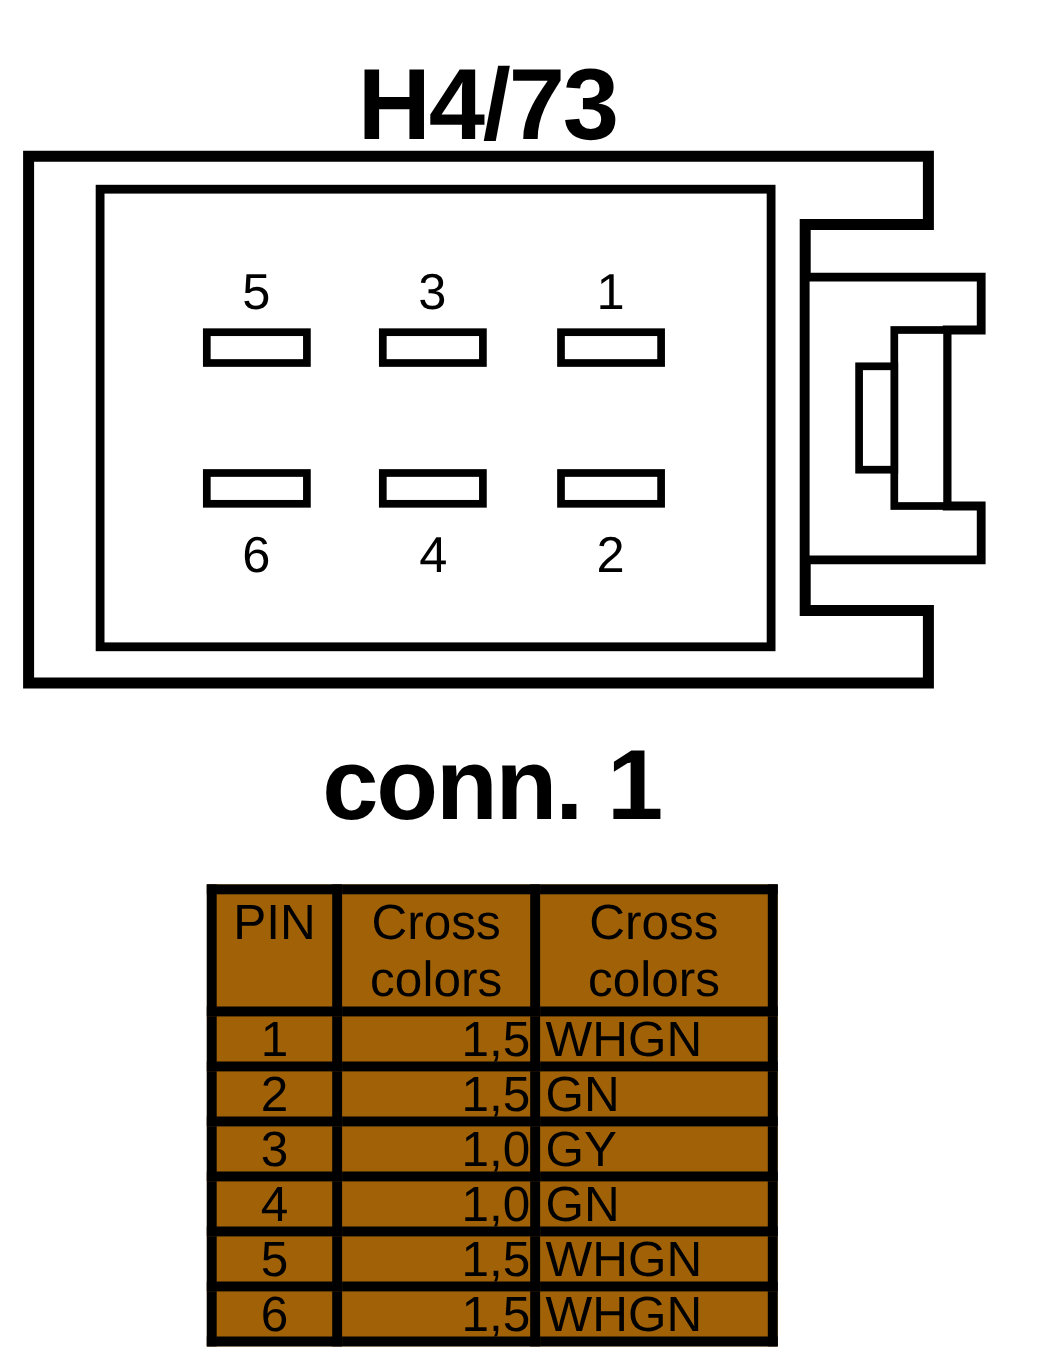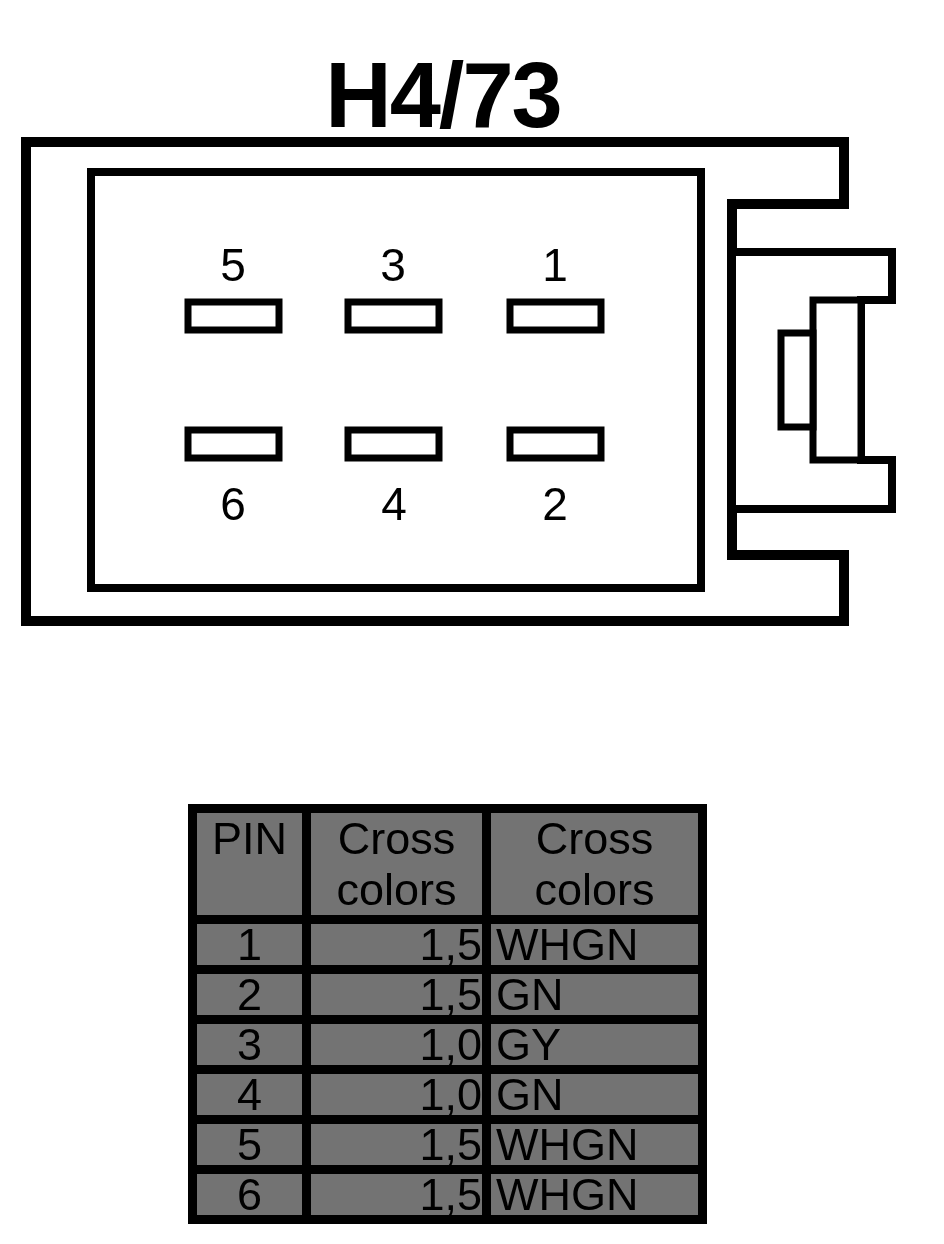--- a/index.html
+++ b/index.html
@@ -50,21 +50,21 @@
     fill: #000000;
     text-anchor: middle;
   }
   .pin-table {
     position: absolute;
     left: 188px;
     top: 804px;
     width: 510px;
     border-collapse: collapse;
     table-layout: fixed;
-    background: #737373;
+    background: #a16207;
     font-size: 45px;
     color: #000000;
     padding-left: 10px;
   }
   .pin-table th, .pin-table td {
     border: 9px solid #000000;
     padding: 0;
     overflow: hidden;
   }
   .pin-table th {
@@ -109,20 +109,21 @@
     <rect class="shape" stroke-width="7" x="510" y="430" width="91" height="28"></rect>
 
     <text x="233" y="281">5</text>
     <text x="393" y="281">3</text>
     <text x="555" y="281">1</text>
     <text x="233" y="520">6</text>
     <text x="394" y="520">4</text>
     <text x="555" y="520">2</text>
   </svg>
 
+  <div class="caption">conn. 1</div>
 
   <table class="pin-table">
     <colgroup>
       <col style="width:114px">
       <col style="width:180px">
       <col style="width:216px">
     </colgroup>
     <thead>
       <tr>
         <th>PIN</th>

